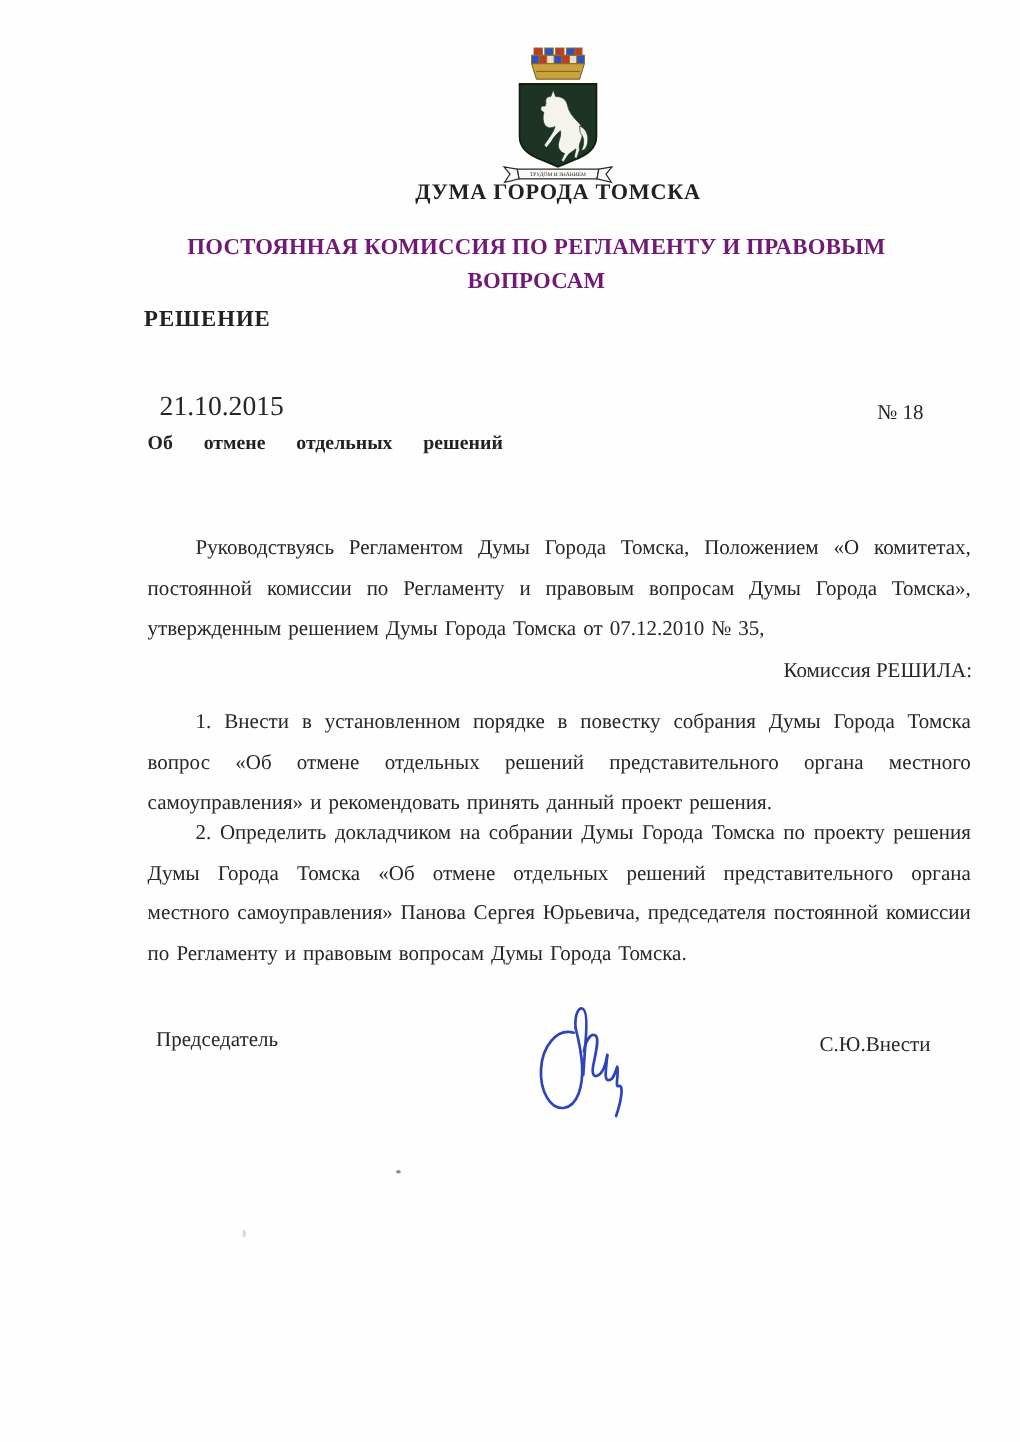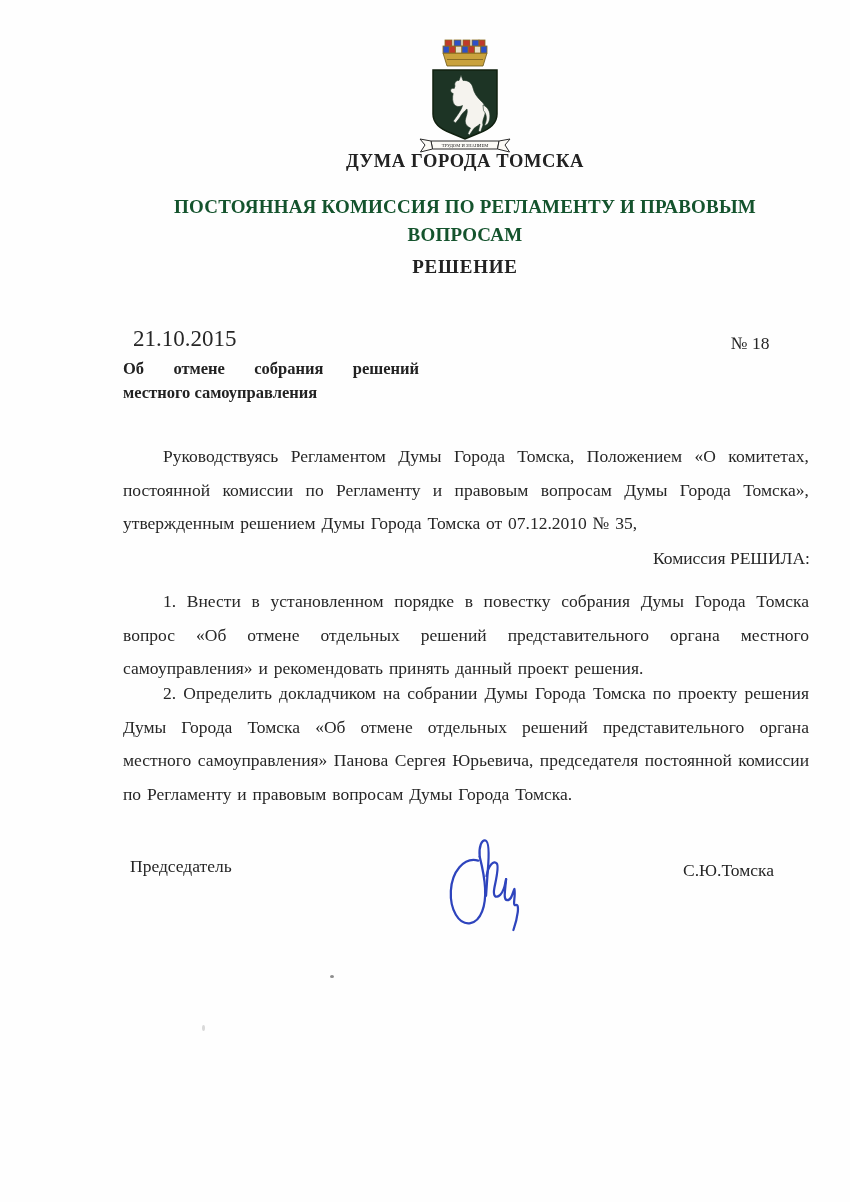--- a/index.html
+++ b/index.html
@@ -13,25 +13,25 @@
 
   
   .emblem{position:absolute;left:417px;top:37px;width:96px;height:118px;}
 
   
   .org-title{
     position:absolute;left:120px;top:151px;width:690px;
     text-align:center;font-weight:bold;font-size:18.5px;letter-spacing:.6px;color:#222;
   }
   .commission-title{
-    position:absolute;left:120px;top:193px;width:690px;text-align:center;
-    font-weight:bold;font-size:19px;line-height:28px;letter-spacing:.2px;color:#14532d;
+    position:absolute;left:102px;top:193px;width:690px;text-align:center;
+    font-weight:bold;font-size:19px;line-height:28px;letter-spacing:.2px;color:#701a75;
   }
   .doc-type{
-    position:absolute;left:120px;top:256px;width:690px;text-align:center;
+    position:absolute;left:120px;top:256px;width:690px;
     font-weight:bold;font-size:19px;letter-spacing:.8px;color:#222;
   }
 
   .doc-date{position:absolute;left:133px;top:326px;font-size:23px;}
   .doc-number{position:absolute;left:731px;top:333px;font-size:17.5px;}
 
   .subject{
     position:absolute;left:123px;top:357px;width:296px;
     font-weight:bold;font-size:16.5px;line-height:23.5px;color:#222;
   }
@@ -127,38 +127,37 @@
   </div>
 
   <div class="org-title">ДУМА ГОРОДА ТОМСКА</div>
   <div class="commission-title">ПОСТОЯННАЯ КОМИССИЯ ПО РЕГЛАМЕНТУ И ПРАВОВЫМ ВОПРОСАМ</div>
   <div class="doc-type">РЕШЕНИЕ</div>
 
   <div class="doc-date">21.10.2015</div>
   <div class="doc-number">№ 18</div>
 
   <div class="subject">
-    <div class="just">Об отмене собрания решений</div>
-    <div>местного самоуправления</div>
+    <div class="just">Об отмене отдельных решений</div>
   </div>
 
   <div class="para preamble">Руководствуясь Регламентом Думы Города Томска, Положением «О комитетах, постоянной комиссии по Регламенту и правовым вопросам Думы Города Томска», утвержденным решением Думы Города Томска от 07.12.2010 № 35,</div>
   <div class="resolved-heading">Комиссия РЕШИЛА:</div>
   <div class="para item1">1. Внести в установленном порядке в повестку собрания Думы Города Томска вопрос «Об отмене отдельных решений представительного органа местного самоуправления» и рекомендовать принять данный проект решения.</div>
   <div class="para item2">2. Определить докладчиком на собрании Думы Города Томска по проекту решения Думы Города Томска «Об отмене отдельных решений представительного органа местного самоуправления» Панова Сергея Юрьевича, председателя постоянной комиссии по Регламенту и правовым вопросам Думы Города Томска.</div>
 
   <div class="sig-role">Председатель</div>
   <div class="signature">
     <svg width="88" height="104" viewBox="0 0 90 104">
       <g fill="none" stroke="#2e44bd" stroke-width="2.3" stroke-linecap="round" stroke-linejoin="round">
         <path d="M35 26 C20 22 8 38 7 57 C6 76 15 92 27 90 C38 88 43 72 42 54 C41.3 41 38.5 30 36.5 22"></path>
         <path d="M36.5 22 C35.5 12 38.5 4 42.5 5.5 C46.5 7 46 22 44.8 36 L43 62"></path>
         <path d="M43.5 42 C45.5 30 51 25.5 54 29 C56.5 32 53.5 44 51.5 54 C50 62 52.5 65.5 57.5 61 C61.5 57.5 62.5 50 63.5 45"></path>
         <path d="M63.5 45 C62.5 57 60.5 66.5 64.5 66.5 C69.5 66.5 70 59 72 55 C73.5 63 69.5 73 73.5 71.5 C77.5 70 75.5 84 71 97"></path>
       </g>
     </svg>
   </div>
-  <div class="sig-name">С.Ю.Томска</div>
+  <div class="sig-name">С.Ю.Внести</div>
 
   <div class="speck speck-1"></div>
   <div class="speck speck-2"></div>
 
 </div>
 
 </body></html>

